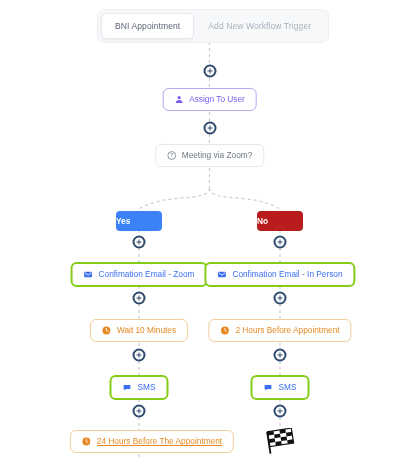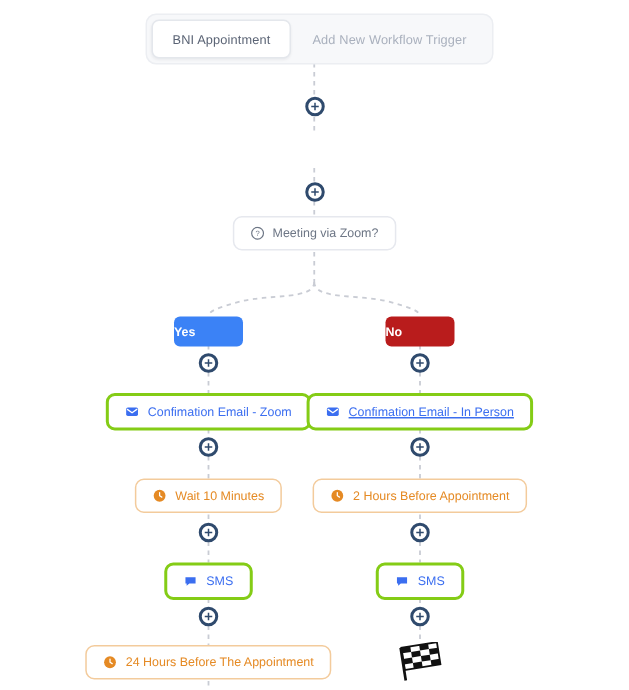--- a/index.html
+++ b/index.html
@@ -173,20 +173,27 @@
   <div class="plus" style="left:139px; top:241.5px;"></div>
   <div class="plus" style="left:139px; top:297.5px;"></div>
   <div class="plus" style="left:139px; top:354.5px;"></div>
   <div class="plus" style="left:139px; top:410.5px;"></div>
 
   <div class="plus" style="left:280px; top:241.5px;"></div>
   <div class="plus" style="left:280px; top:297.5px;"></div>
   <div class="plus" style="left:280px; top:354.5px;"></div>
   <div class="plus" style="left:280px; top:410.5px;"></div>
 
+  <div class="node node-purple" style="left:209.5px; top:88px;">
+    <svg class="ico" viewBox="0 0 16 16">
+      <circle cx="8" cy="4.6" r="2.9" fill="#7a5cf0"></circle>
+      <path d="M1.8 14.4c0-3.4 2.8-5.3 6.2-5.3s6.2 1.9 6.2 5.3z" fill="#7a5cf0"></path>
+    </svg>
+    <span class="lbl">Assign To User</span>
+  </div>
 
   <div class="node node-grey" style="left:209.5px; top:144px;">
     <svg class="ico" viewBox="0 0 16 16">
       <circle cx="8" cy="8" r="7" fill="none" stroke="#6d7685" stroke-width="1.4"></circle>
       <text x="8" y="11.5" font-size="9" font-family="Liberation Sans, sans-serif" text-anchor="middle" fill="#6d7685">?</text>
     </svg>
     <span class="lbl">Meeting via Zoom?</span>
   </div>
 
   <div class="pill pill-yes" style="left:139px; top:211px;">Yes</div>
@@ -208,29 +215,29 @@
     <span class="lbl">Wait 10 Minutes</span>
   </div>
 
   <div class="node node-blue" style="left:139px; top:375px;">
     <svg class="ico" viewBox="0 0 16 16">
       <path d="M2 3.4h12v7.4H6.6L3.4 13.4v-2.6H2z" fill="#3b6ef0"></path>
     </svg>
     <span class="lbl">SMS</span>
   </div>
 
-  <div class="node node-orange" style="left:139px; top:430px;">
+  <div class="node node-orange" style="left:152px; top:430px;text-decoration:underline;">
     <svg class="ico" viewBox="0 0 16 16">
       <circle cx="8" cy="8" r="7" fill="#e58a24"></circle>
       <path d="M8 4.2V8l2.6 1.6" fill="none" stroke="#ffffff" stroke-width="1.5" stroke-linecap="round"></path>
     </svg>
     <span class="lbl">24 Hours Before The Appointment</span>
   </div>
 
-  <div class="node node-blue" style="left:280px; top:262px;text-decoration:underline;">
+  <div class="node node-blue" style="left:280px; top:262px;">
     <svg class="ico" viewBox="0 0 16 16">
       <rect x="1" y="3" width="14" height="10" rx="2" fill="#3b6ef0"></rect>
       <path d="M2.4 5.2 8 9.2l5.6-4" fill="none" stroke="#ffffff" stroke-width="1.5" stroke-linecap="round"></path>
     </svg>
     <span class="lbl">Confimation Email - In Person</span>
   </div>
 
   <div class="node node-orange" style="left:280px; top:319px;">
     <svg class="ico" viewBox="0 0 16 16">
       <circle cx="8" cy="8" r="7" fill="#e58a24"></circle>

